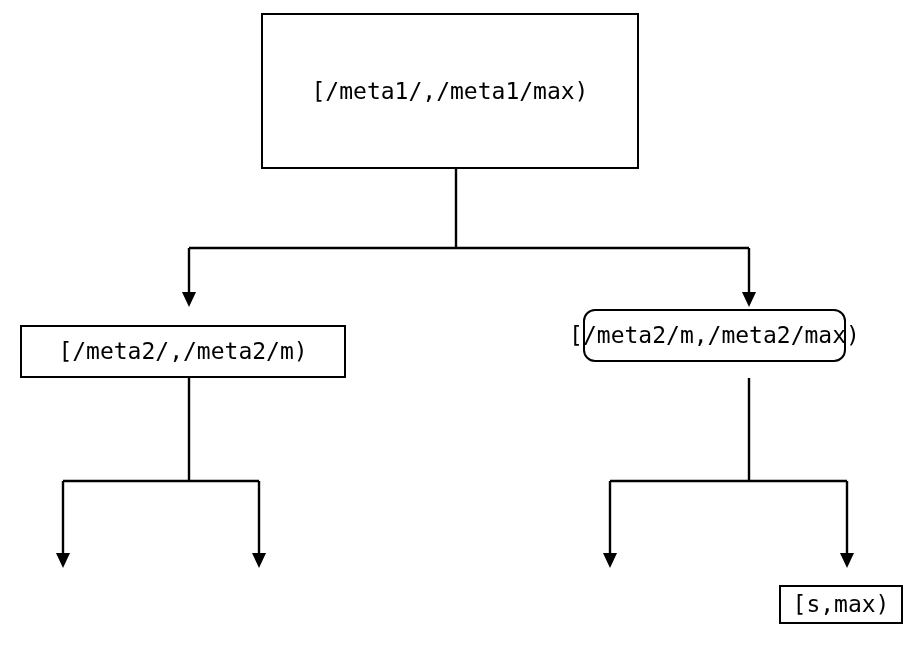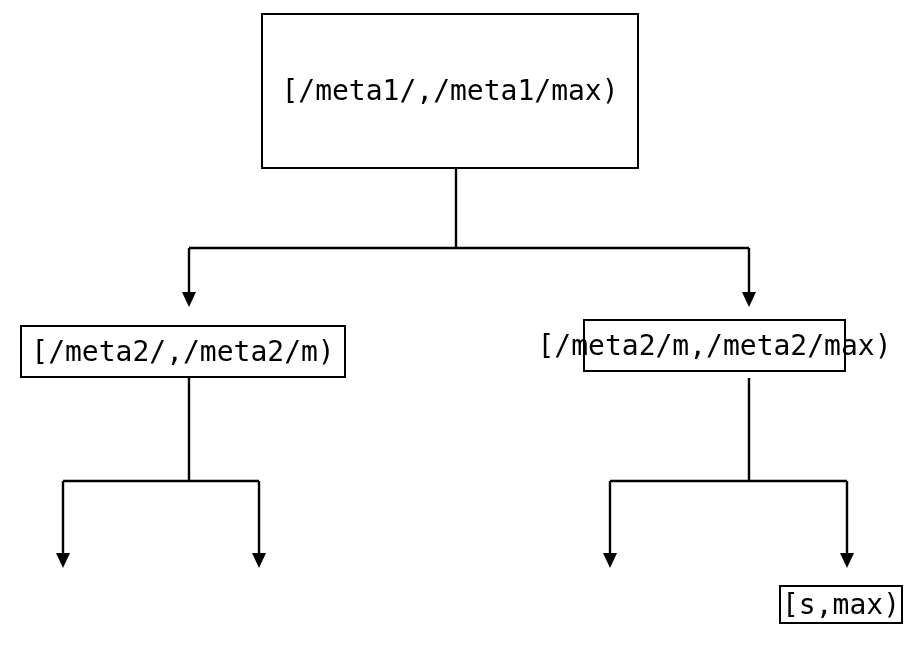--- a/index.html
+++ b/index.html
@@ -33,27 +33,27 @@
   }
   .node {
     position: absolute;
     box-sizing: border-box;
     border: 2.4px solid #000000;
     background: #ffffff;
     color: #000000;
     display: flex;
     align-items: center;
     justify-content: center;
-    font-size: 28px;
+    font-size: 23px;
     white-space: pre;
     line-height: 1;
   }
   .node-root        { left: 261px; top: 13px;  width: 378px; height: 156px; }
   .node-left-child  { left: 20px;  top: 325px; width: 326px; height: 53px; }
-  .node-right-child { left: 583px; top: 319px; width: 263px; height: 53px; }
+  .node-right-child { left: 583px; top: 309px; width: 263px; height: 53px; border-radius: 12px; }
   .node-leaf-ag     { left: 8px;   top: 585px; width: 99px;  height: 53px; }
   .node-leaf-gm     { left: 204px; top: 585px; width: 98px;  height: 53px; }
   .node-leaf-ms     { left: 554px; top: 585px; width: 101px; height: 53px; }
   .node-leaf-smax   { left: 779px; top: 585px; width: 124px; height: 39px; }
 </style>
 </head>
 <body>
 
 <div class="canvas">
 

